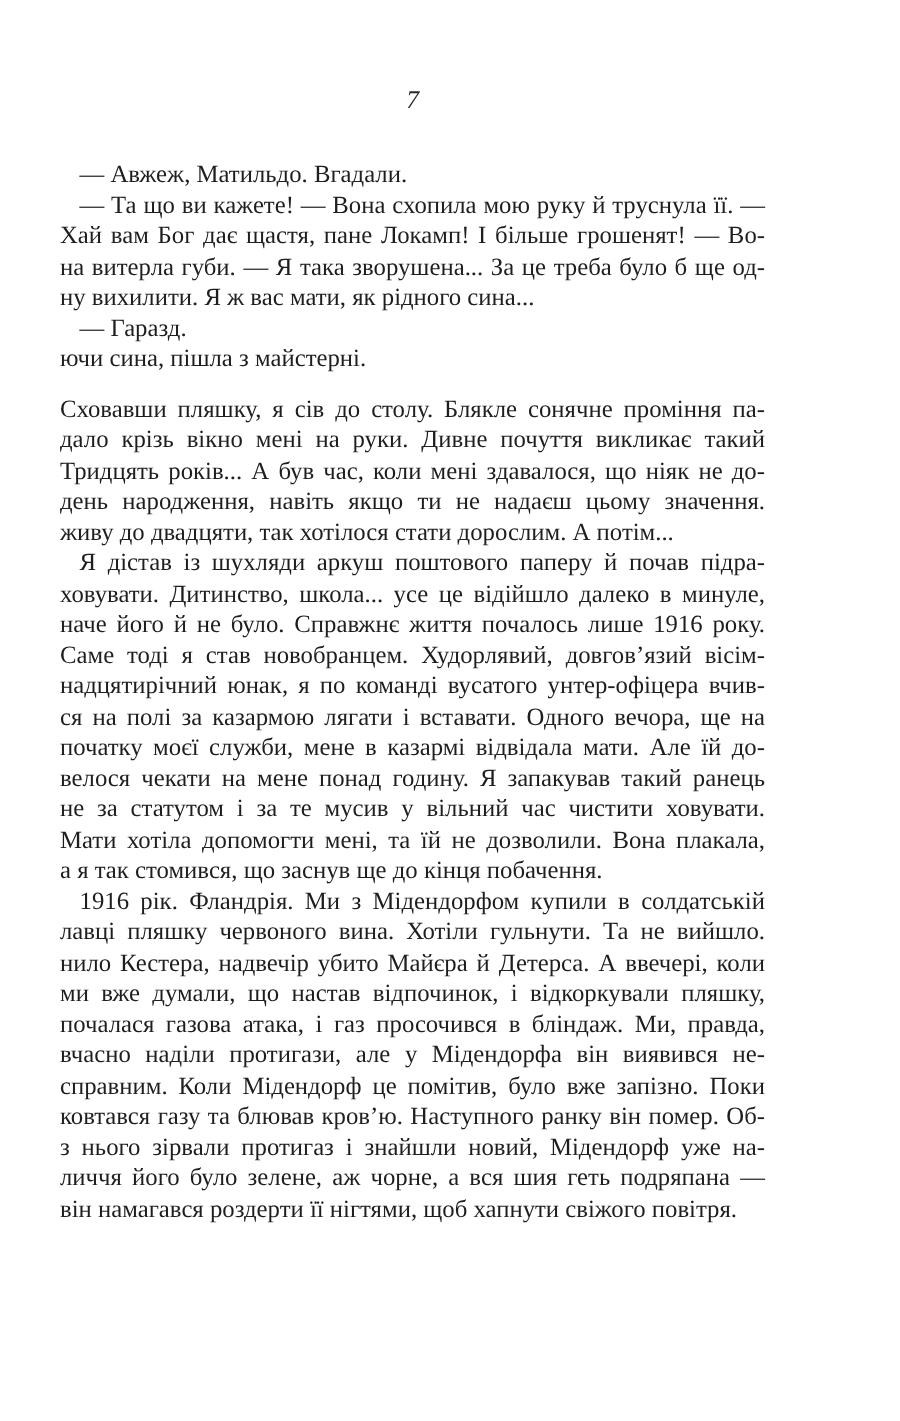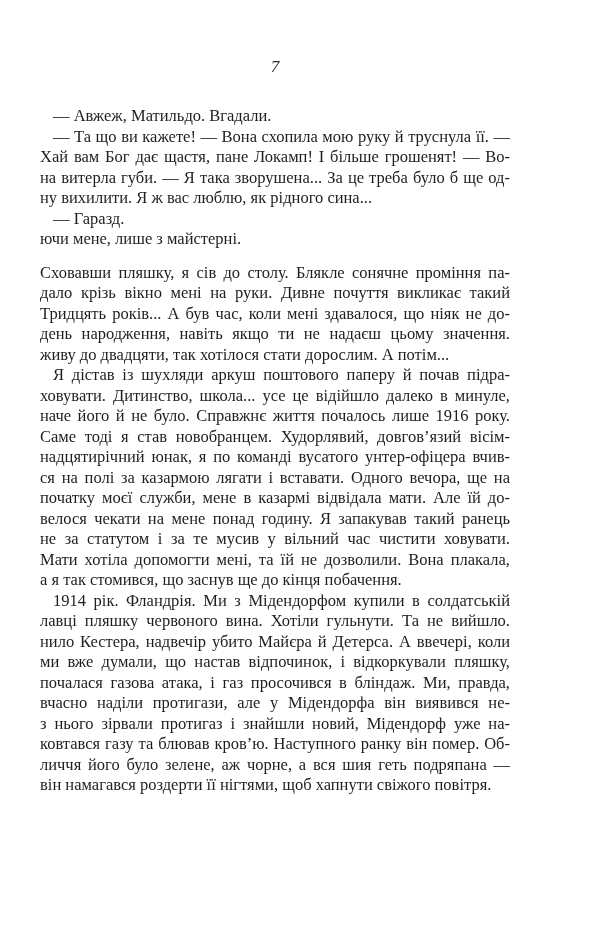--- a/index.html
+++ b/index.html
@@ -51,27 +51,27 @@
 <div class="page">
   <div class="folio">7</div>
   <div class="body-text">
       <div class="para">
         <div class="line final indent">— Авжеж, Матильдо. Вгадали.</div>
       </div>
       <div class="para">
         <div class="line indent">— Та що ви кажете! — Вона схопила мою руку й труснула її. —</div>
         <div class="line">Хай вам Бог дає щастя, пане Локамп! І більше грошенят! — Во-</div>
         <div class="line">на витерла губи. — Я така зворушена... За це треба було б ще од-</div>
-        <div class="line final">ну вихилити. Я ж вас люблю, як рідного сина...</div>
+        <div class="line final">ну вихилити. Я ж вас мати, як рідного сина...</div>
       </div>
       <div class="para">
         <div class="line final indent">— Гаразд.</div>
       </div>
       <div class="para">
-        <div class="line final">ючи мене, лише з майстерні.</div>
+        <div class="line final">ючи сина, пішла з майстерні.</div>
       </div>
       <div class="para break-before">
         <div class="line">Сховавши пляшку, я сів до столу. Блякле сонячне проміння па-</div>
         <div class="line">дало крізь вікно мені на руки. Дивне почуття викликає такий</div>
         <div class="line">Тридцять років... А був час, коли мені здавалося, що ніяк не до-</div>
         <div class="line">день народження, навіть якщо ти не надаєш цьому значення.</div>
         <div class="line final">живу до двадцяти, так хотілося стати дорослим. А потім...</div>
       </div>
       <div class="para">
         <div class="line indent">Я дістав із шухляди аркуш поштового паперу й почав підра-</div>
@@ -80,25 +80,26 @@
         <div class="line">Саме тоді я став новобранцем. Худорлявий, довгов’язий вісім-</div>
         <div class="line">надцятирічний юнак, я по команді вусатого унтер-офіцера вчив-</div>
         <div class="line">ся на полі за казармою лягати і вставати. Одного вечора, ще на</div>
         <div class="line">початку моєї служби, мене в казармі відвідала мати. Але їй до-</div>
         <div class="line">велося чекати на мене понад годину. Я запакував такий ранець</div>
         <div class="line">не за статутом і за те мусив у вільний час чистити ховувати.</div>
         <div class="line">Мати хотіла допомогти мені, та їй не дозволили. Вона плакала,</div>
         <div class="line final">а я так стомився, що заснув ще до кінця побачення.</div>
       </div>
       <div class="para">
-        <div class="line indent">1914 рік. Фландрія. Ми з Мідендорфом купили в солдатській</div>
+        <div class="line indent">1916 рік. Фландрія. Ми з Мідендорфом купили в солдатській</div>
         <div class="line">лавці пляшку червоного вина. Хотіли гульнути. Та не вийшло.</div>
         <div class="line">нило Кестера, надвечір убито Майєра й Детерса. А ввечері, коли</div>
         <div class="line">ми вже думали, що настав відпочинок, і відкоркували пляшку,</div>
         <div class="line">почалася газова атака, і газ просочився в бліндаж. Ми, правда,</div>
         <div class="line">вчасно наділи протигази, але у Мідендорфа він виявився не-</div>
+        <div class="line">справним. Коли Мідендорф це помітив, було вже запізно. Поки</div>
+        <div class="line">ковтався газу та блював кров’ю. Наступного ранку він помер. Об-</div>
         <div class="line">з нього зірвали протигаз і знайшли новий, Мідендорф уже на-</div>
-        <div class="line">ковтався газу та блював кров’ю. Наступного ранку він помер. Об-</div>
         <div class="line">личчя його було зелене, аж чорне, а вся шия геть подряпана —</div>
         <div class="line final">він намагався роздерти її нігтями, щоб хапнути свіжого повітря.</div>
       </div>
     </div>
 </div>
 
 </body></html>

